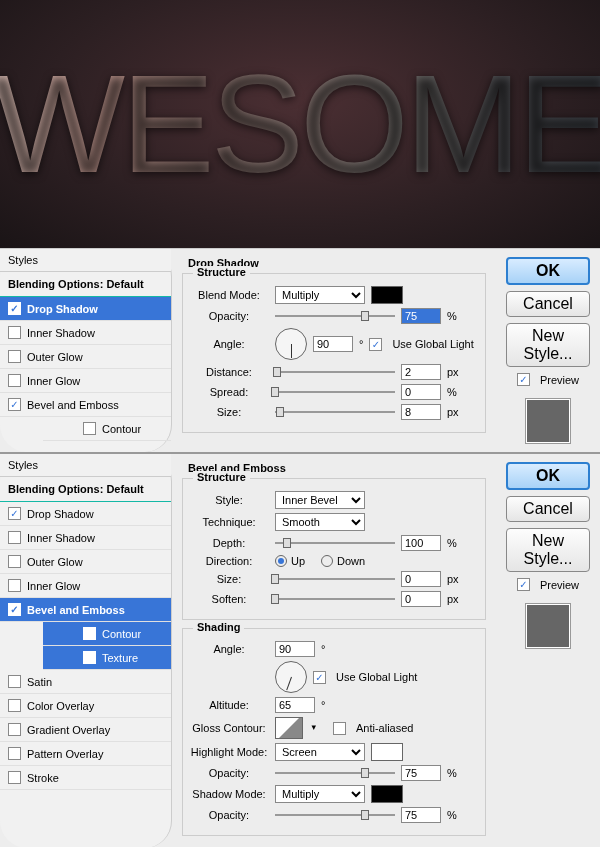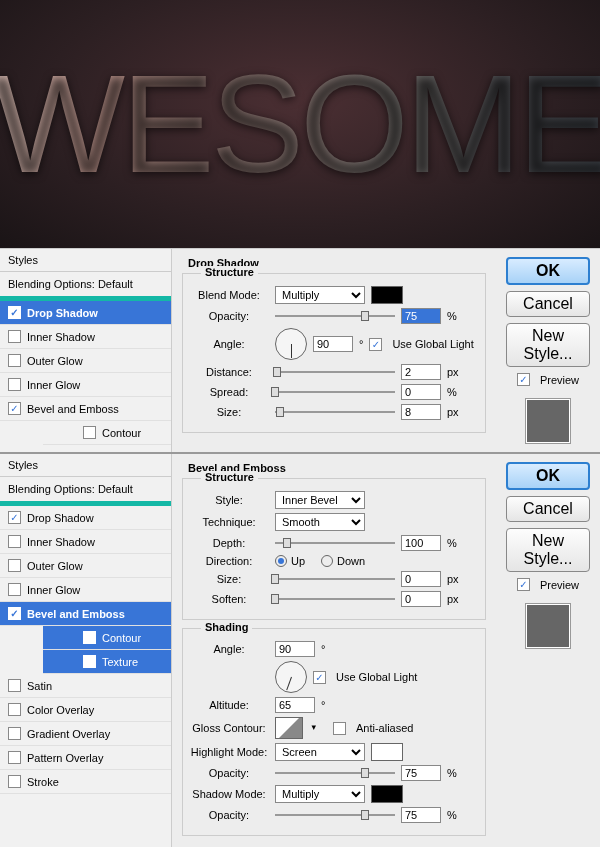--- a/index.html
+++ b/index.html
@@ -10,34 +10,34 @@
     display: flex; align-items: center; justify-content: center; overflow: hidden;
   }
   .hero-text {
     font-size: 140px; font-weight: 300; letter-spacing: -4px;
     background: linear-gradient(90deg, #d4b8b0, #b89088, #78625e, #8a7874, #6c6866, #4a4a4e, #3a3e44);
     -webkit-background-clip: text; background-clip: text; color: transparent;
     text-shadow: 0 2px 8px rgba(0,0,0,0.6);
   }
   .panel { width: 600px; background: #ededed; display: flex; font-size: 11px; border-top: 1px solid #ccc; }
   .panel:last-of-type { border-top: 2px solid #999; }
-  .left-col { width: 172px; background: #f1f1f1; border-right: 1px solid #ccc; }
+  .left-col { width: 172px; background: #f1f1f1; border-right: 1px solid #ccc; border-radius: 27px; }
   .styles-header { padding: 5px 8px; border-bottom: 1px solid #ccc; background: #f1f1f1; }
-  .blending-header { padding: 6px 8px; border-bottom: 5px solid #14b8a6; }
+  .blending-header { padding: 6px 8px; border-bottom: 1px solid #14b8a6; font-weight: bold; }
   .style-item { display: flex; align-items: center; padding: 5px 8px; border-bottom: 1px solid #e0e0e0; cursor: pointer; }
   .style-item.indent { padding-left: 40px; margin-left: 43px; }
   .style-item.selected { background: #3875d7; color: #fff; font-weight: bold; }
   .style-item.selected-plain { background: #3875d7; color: #fff; }
   .chk { width: 13px; height: 13px; border: 1px solid #888; background: #fff; margin-right: 6px; display: inline-flex; align-items: center; justify-content: center; font-size: 10px; color: #3875d7; }
   .style-item.selected .chk, .style-item.selected-plain .chk { border-color: #fff; }
   .chk.checked::after { content: "✓"; }
   .middle-col { flex: 1; padding: 6px 10px 4px 10px; }
   .section-title { font-weight: bold; margin: 2px 0 4px 6px; }
   .fieldset { border: 1px solid #ccc; margin: 2px 0 8px 0; padding: 8px 6px 8px 6px; position: relative; }
-  .fieldset-legend { position: absolute; top: -8px; left: 18px; background: #ededed; padding: 0 4px; font-weight: bold; font-size: 11px; }
+  .fieldset-legend { position: absolute; top: -8px; left: 10px; background: #ededed; padding: 0 4px; font-weight: bold; font-size: 11px; }
   .row { display: flex; align-items: center; margin: 4px 0; gap: 6px; }
   .row-label { width: 80px; text-align: center; font-size: 11px; }
   .select { border: 1px solid #888; background: #fff; font-size: 11px; padding: 1px 2px; min-width: 90px; }
   .swatch { width: 32px; height: 18px; border: 1px solid #666; display: inline-block; }
   .swatch.black { background: #000; }
   .swatch.white { background: #fff; }
   .slider { flex: 1; height: 2px; background: #999; position: relative; max-width: 120px; }
   .slider .thumb { position: absolute; top: -4px; width: 8px; height: 10px; background: #ddd; border: 1px solid #666; transform: translateX(-50%); }
   .num-input { width: 40px; border: 1px solid #888; background: #fff; font-size: 11px; padding: 1px 3px; text-align: left; }
   .num-input.hl { background: #3875d7; color: #fff; }

